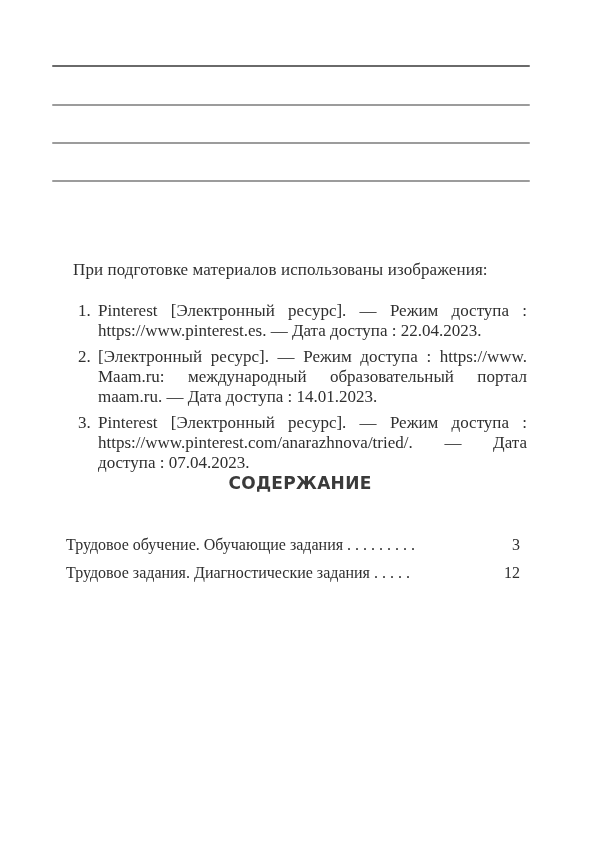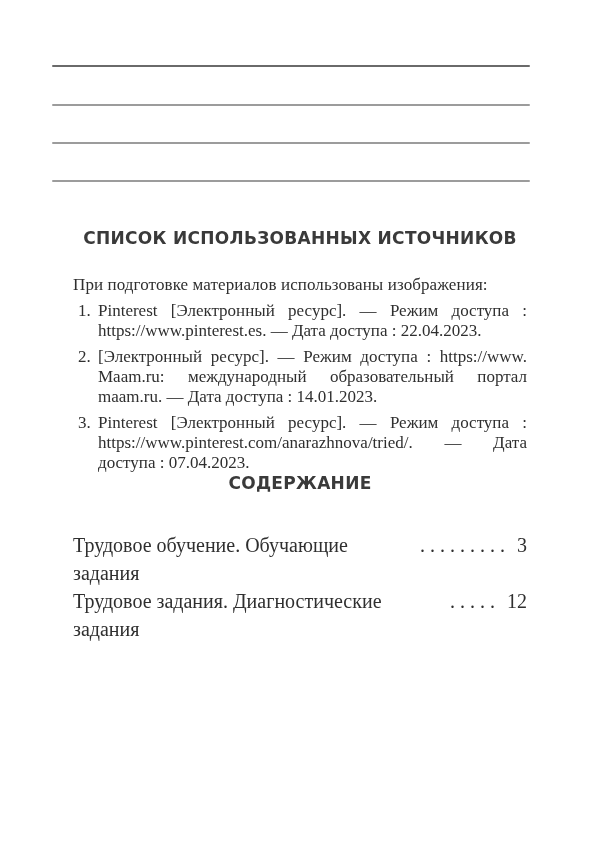--- a/index.html
+++ b/index.html
@@ -39,21 +39,21 @@
     font-size: 17px;
     letter-spacing: 0.3px;
     color: #3a3a3a;
   }
   .head.h-sources { top: 228px; }
   .head.h-toc     { top: 473px; }
 
   
   .intro {
     position: absolute;
-    top: 275px; left: 73px; width: 460px;
+    top: 260px; left: 73px; width: 460px;
     margin: 0;
     font-size: 17px;
     letter-spacing: 0.1px;
     line-height: 20px;
   }
 
   
   .src-list {
     position: absolute;
     top: 301px; left: 73px; width: 454px;
@@ -72,42 +72,41 @@
   .jl {
     display: block;
     text-align: justify;
     text-align-last: justify;
   }
   .ll { display: block; }
 
   
   .toc {
     position: absolute;
-    top: 531px; left: 73px; width: 454px;
-    font-size: 20px;
+    top: 531px; left: 66px; width: 454px;
+    font-size: 16px;
   }
   .toc-row {
     display: flex;
     align-items: baseline;
     line-height: 28px;
   }
   .toc-dots { white-space: pre; }
   .toc-page { margin-left: auto; padding-left: 12px; }
 </style>
 </head>
 <body>
 
 <div class="page">
 
   <div class="rline r1"></div>
   <div class="rline r2"></div>
   <div class="rline r3"></div>
   <div class="rline r4"></div>
 
-  <h1 class="head h-sources">СПИСОК ИСПОЛЬЗОВАННЫХ ИСТОЧНИКОВ</h1>
 
   <p class="intro">При подготовке материалов использованы изображения:</p>
 
   <div class="src-list">
 
     <div class="src-item">
       <span class="src-num">1.</span>
       <span class="jl">Pinterest [Электронный ресурс]. — Режим доступа :</span>
       <span class="ll">https://www.pinterest.es. — Дата доступа : 22.04.2023.</span>
     </div>

